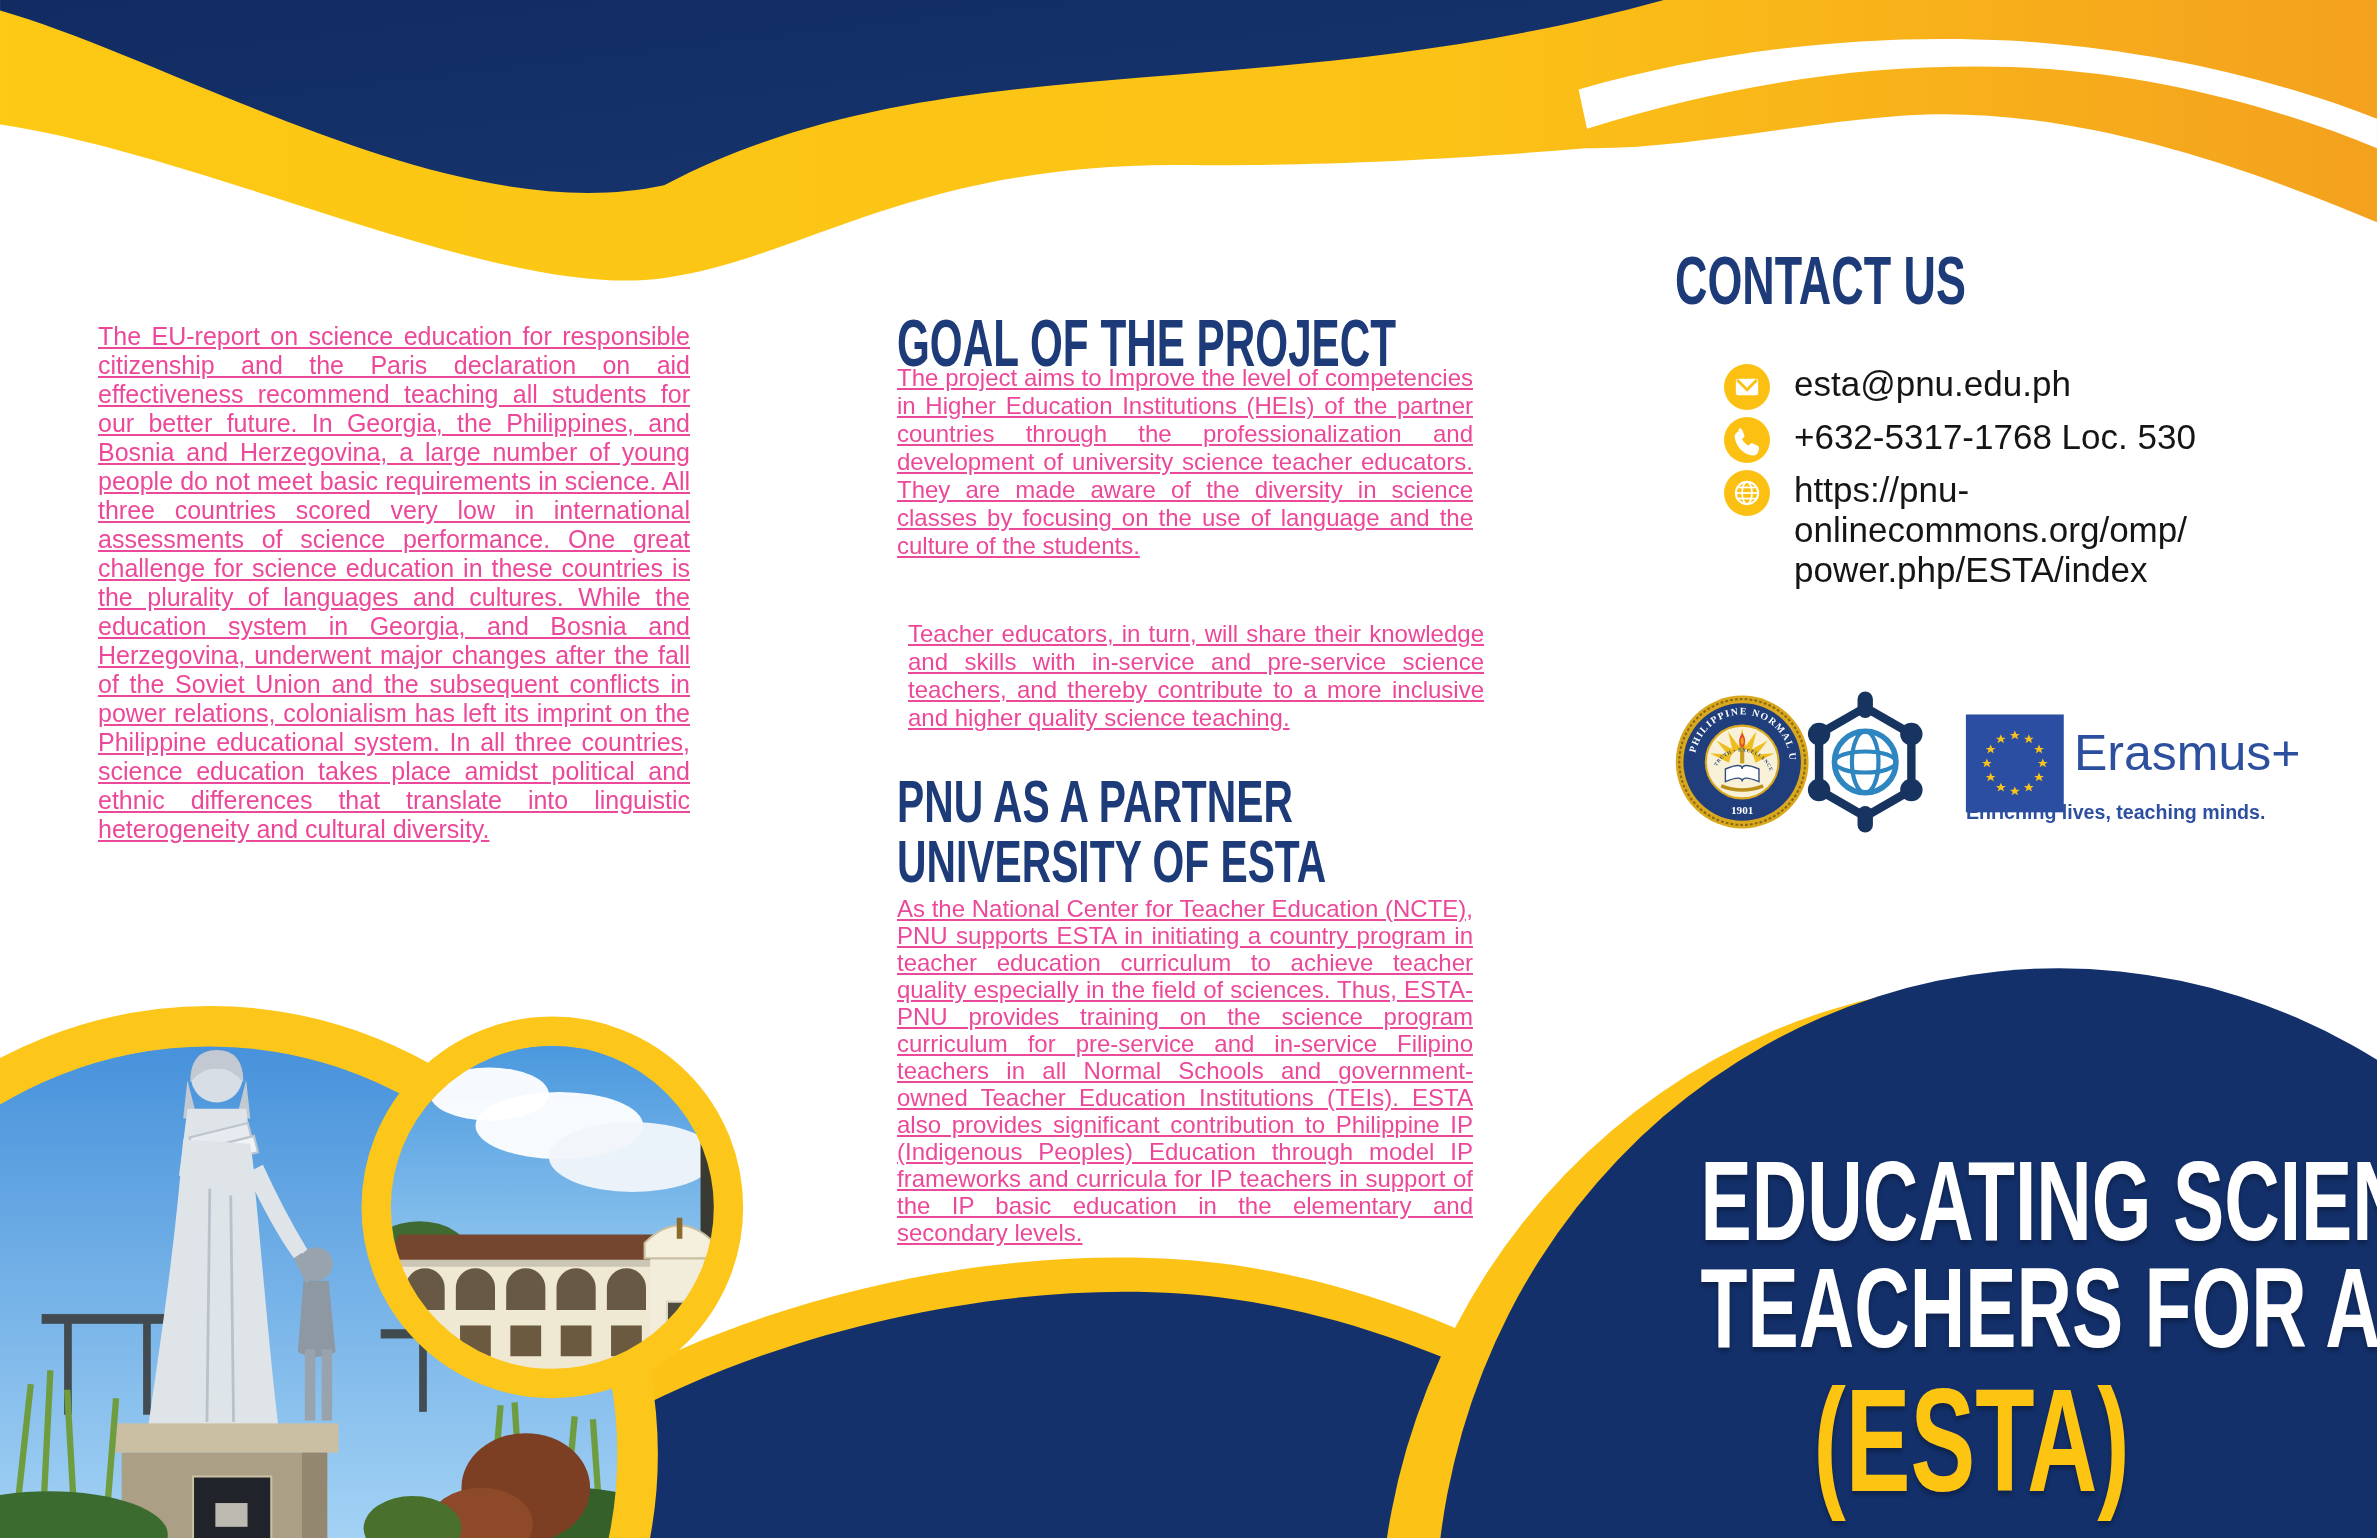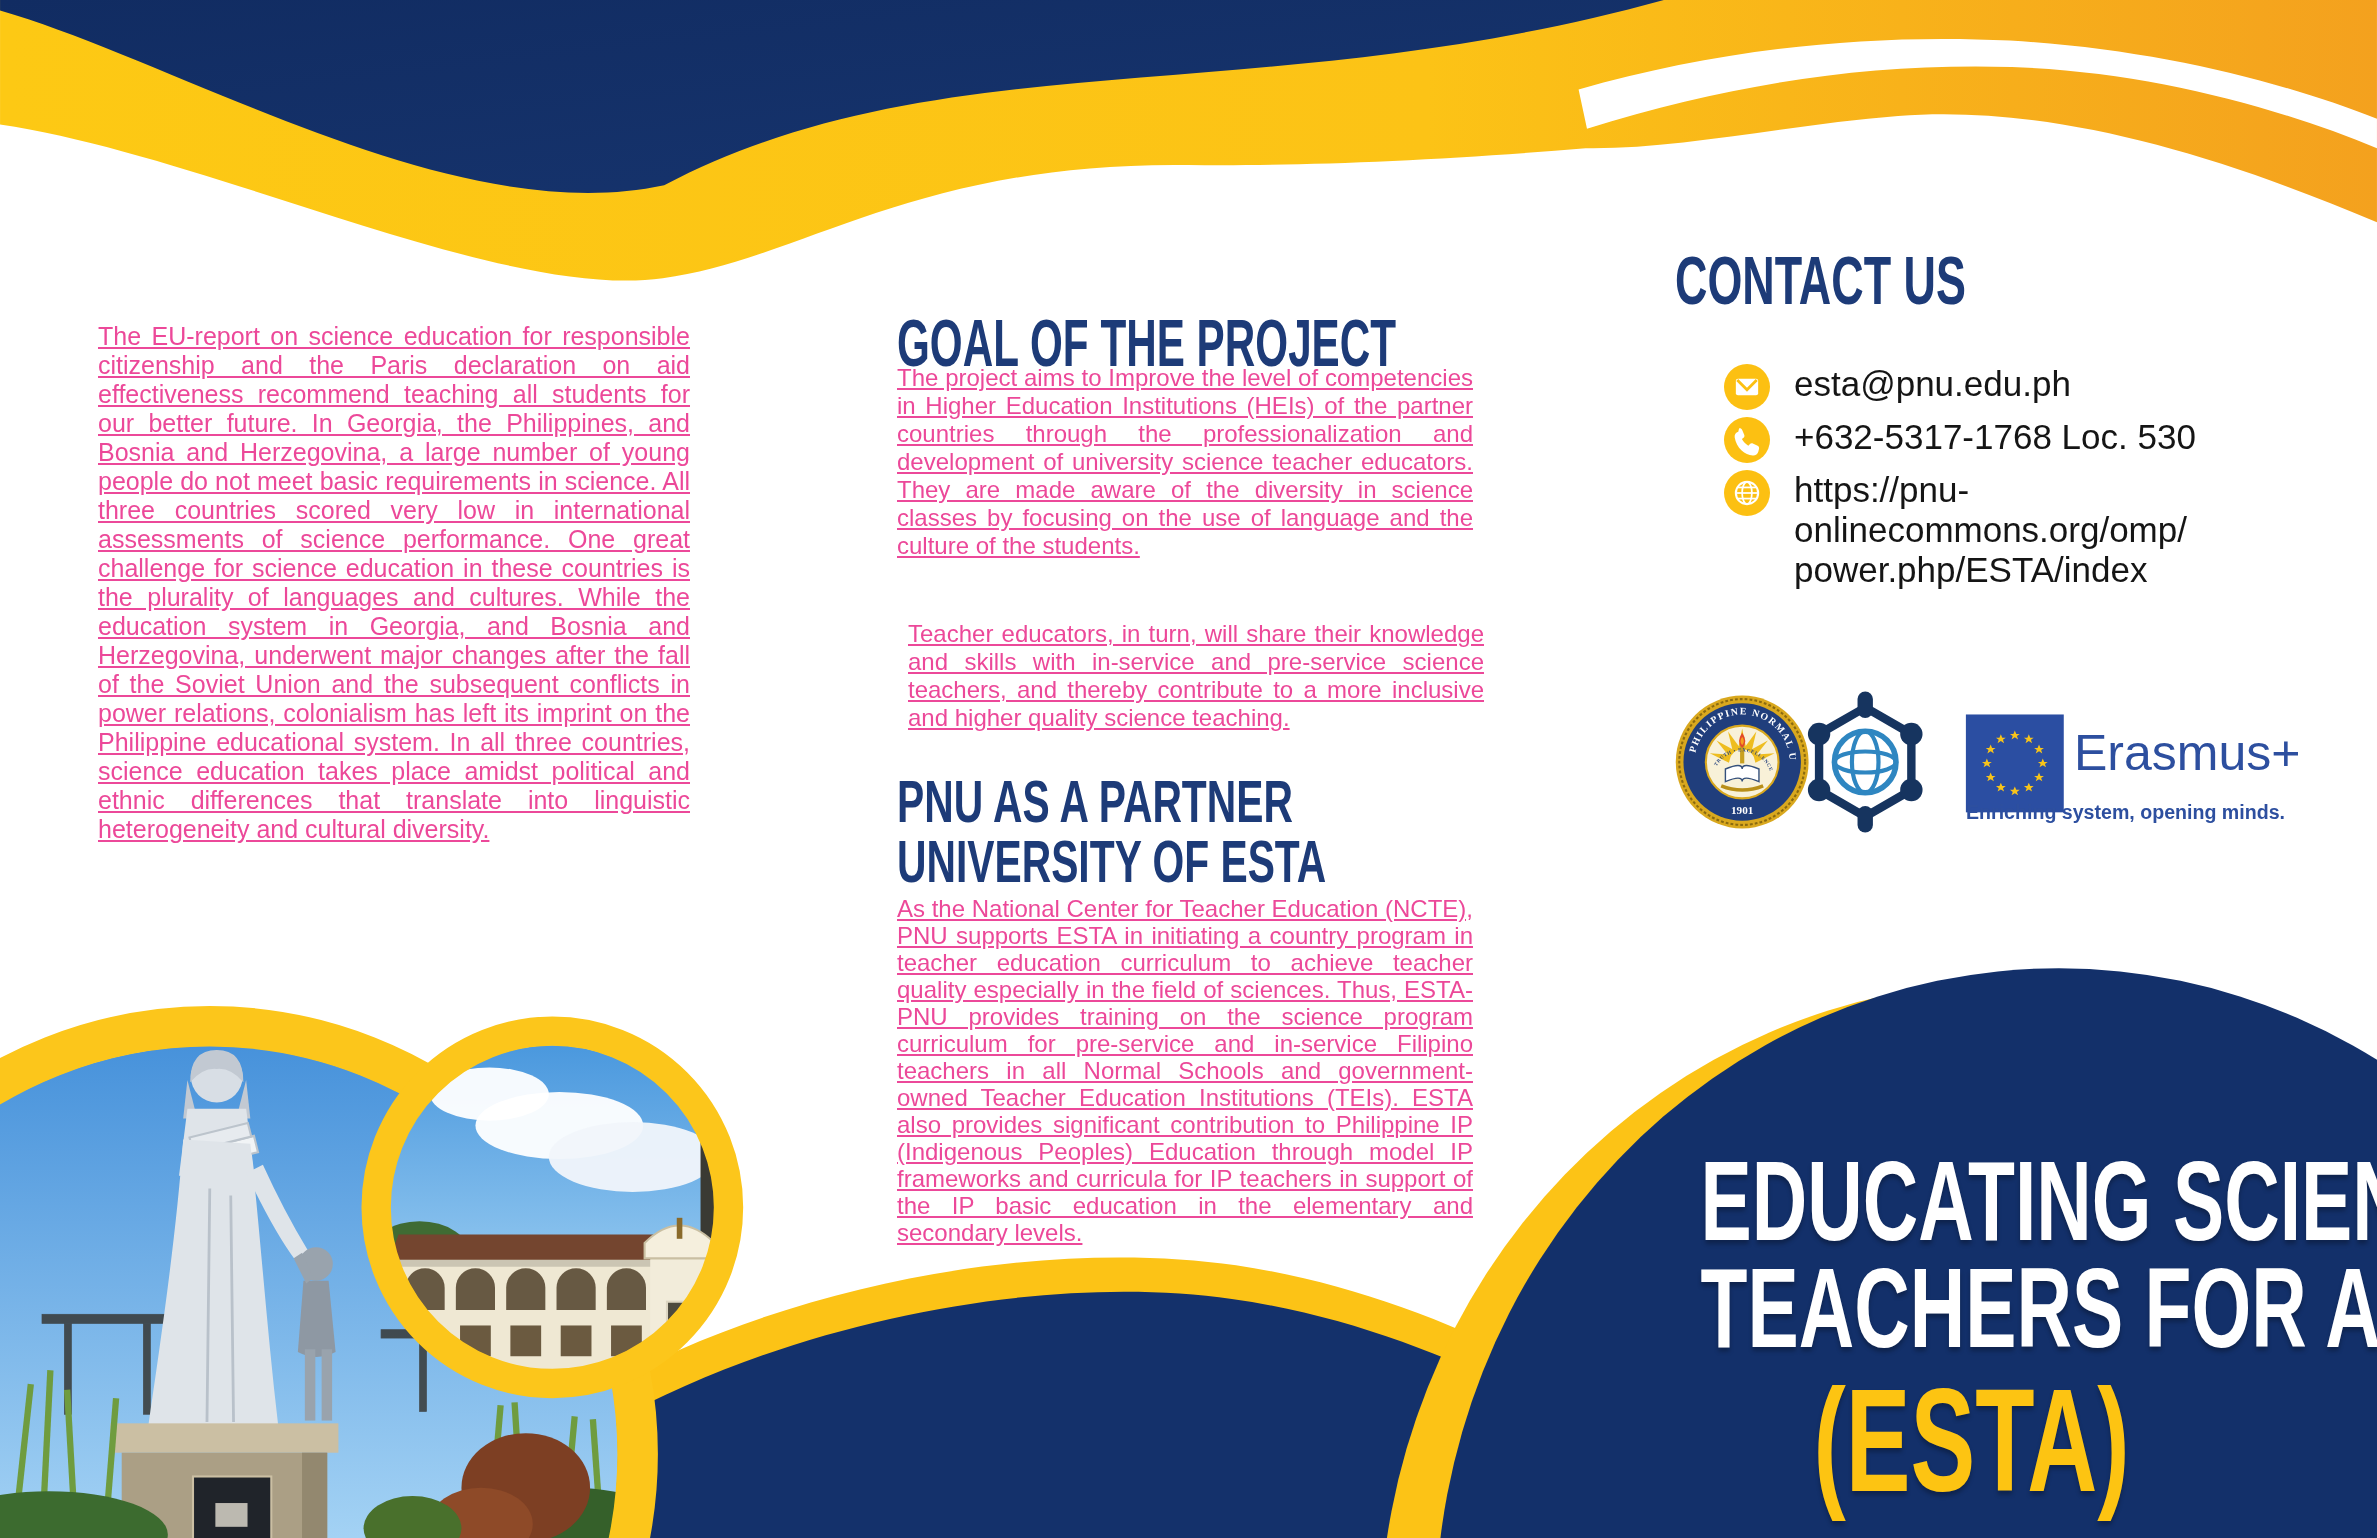--- a/index.html
+++ b/index.html
@@ -304,21 +304,21 @@
       <line x1="20" y1="41" x2="46" y2="41" stroke="#ffffff" stroke-width="2.5"></line>
     </svg>
     <div class="c-text">
       <div>https://pnu-</div>
       <div>onlinecommons.org/omp/</div>
       <div>power.php/ESTA/index</div>
     </div>
   </div>
 
   <div class="abs erasmus-name">Erasmus+</div>
-  <div class="abs erasmus-tag">Enriching system, opening minds.</div>
+  <div class="abs erasmus-tag">Enriching lives, teaching minds.</div>
 
   <div class="abs big-title">
     <span class="t1">EDUCATING SCIENCE</span>
     <span class="t2">TEACHERS FOR ALL</span>
     <span class="t3">(ESTA)</span>
   </div>
 
 </div>
 
 

